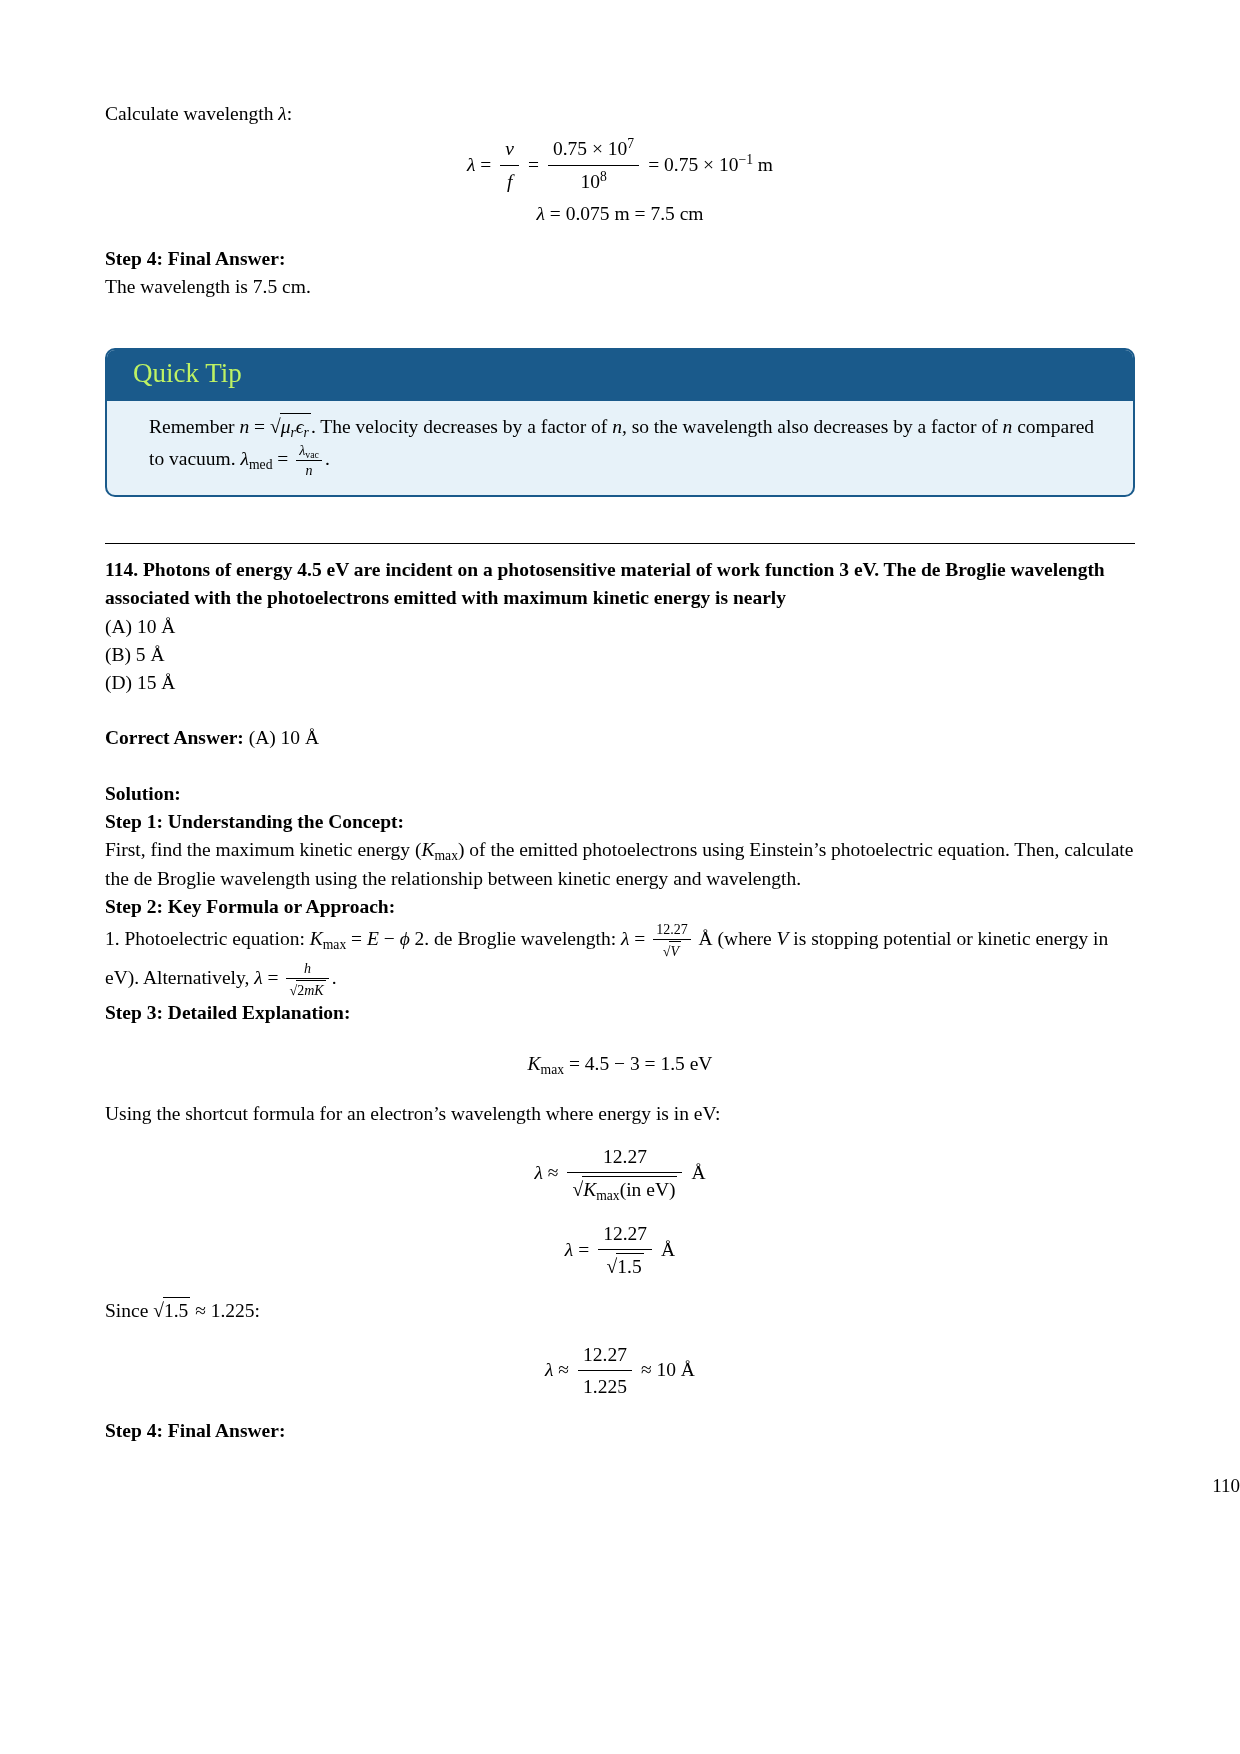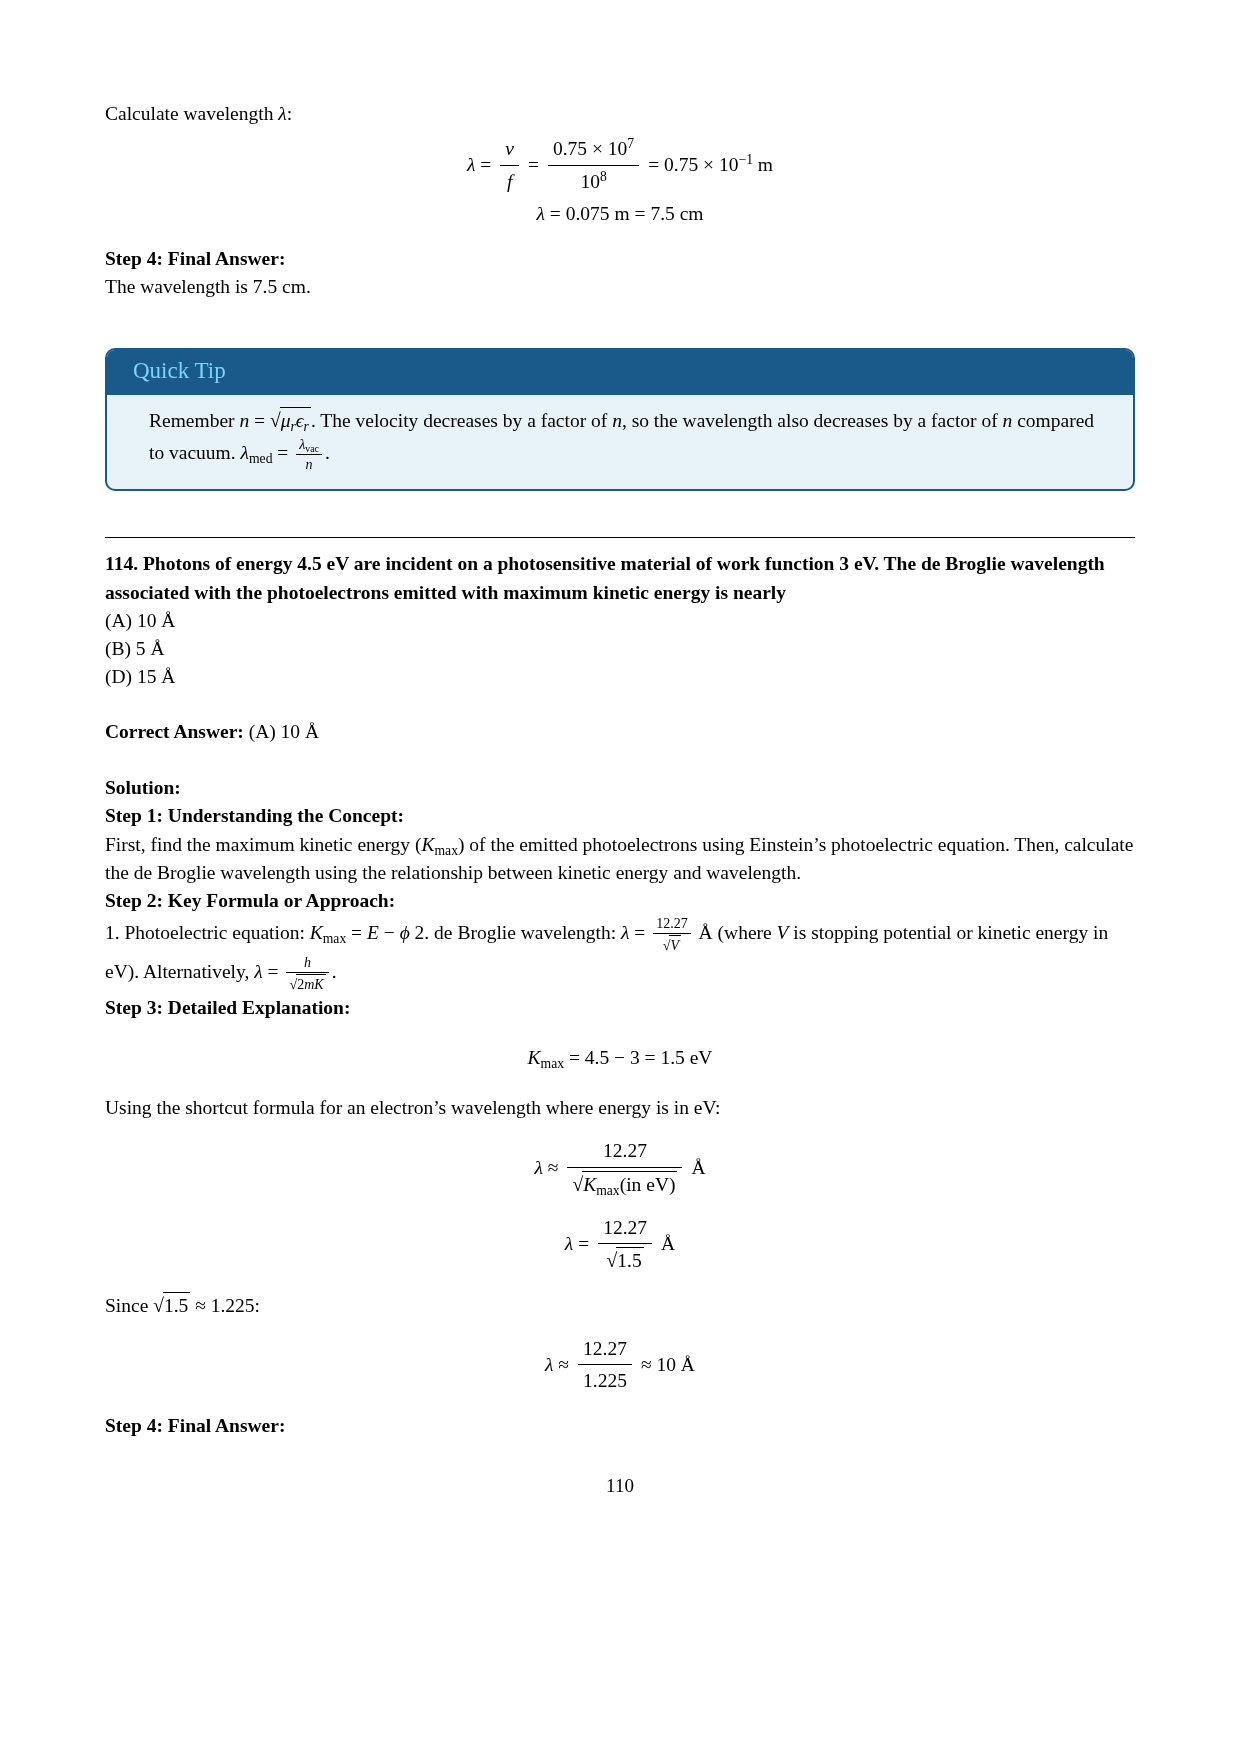--- a/index.html
+++ b/index.html
@@ -41,40 +41,40 @@
   .ifrac > .den { display: block; border-top: 1px solid #000; padding: 1px 3px 0 3px; }
 
   
   .sqrt { white-space: nowrap; }
   .rsign { display: inline-block; margin-right: -1px; }
   .rad { display: inline-block; border-top: 1.2px solid #000; line-height: 1.2; padding: 1px 2px 0 1px; }
 
   
   .quicktip { margin-top: 46px; border: 2px solid #1a5a8b; border-radius: 10px;
               overflow: hidden; background: #e7f2f9; }
-  .qt-header { background: #1a5a8b; color: #7dd3fc; padding: 4px 26px 8px 26px; font-size: 23px; }
+  .qt-header { background: #1a5a8b; color: #bef264; padding: 4px 26px 8px 26px; font-size: 27px; }
   .qt-body { padding: 11px 26px 16px 26px; line-height: 1.55; margin-left: 16px; }
 
   .divider { border: none; border-top: 1.2px solid #000; margin: 46px 0 0 0; }
 
   .q-section { margin-top: 12px; }
   .q-text { font-weight: 700; }
   .opt { line-height: 1.45; }
   .correct-line { margin-top: 26px; }
   .sol-head { margin-top: 28px; }
   .eq-kmax { margin: 22px 0 22px 0; }
   .eq-block { margin: 16px 0 18px 0; }
   .since-line { margin-top: 10px; }
   .final-step { margin-top: 10px; }
   .prev-eq1 { margin: 8px 0 4px 0; }
   .prev-eq2 { margin: 6px 0 0 0; }
   .prev-step4 { margin-top: 17px; }
 
   .page-number { position: absolute; top: 1472px; left: 0; width: 100%;
-                 text-align: center; font-size: 19px; }
+                 text-align: right; font-size: 19px; }
 </style>
 </head>
 <body>
 
 <div class="page">
 
   <section>
     <p>Calculate wavelength <i>λ</i>:</p>
 
     <div class="eq prev-eq1">

